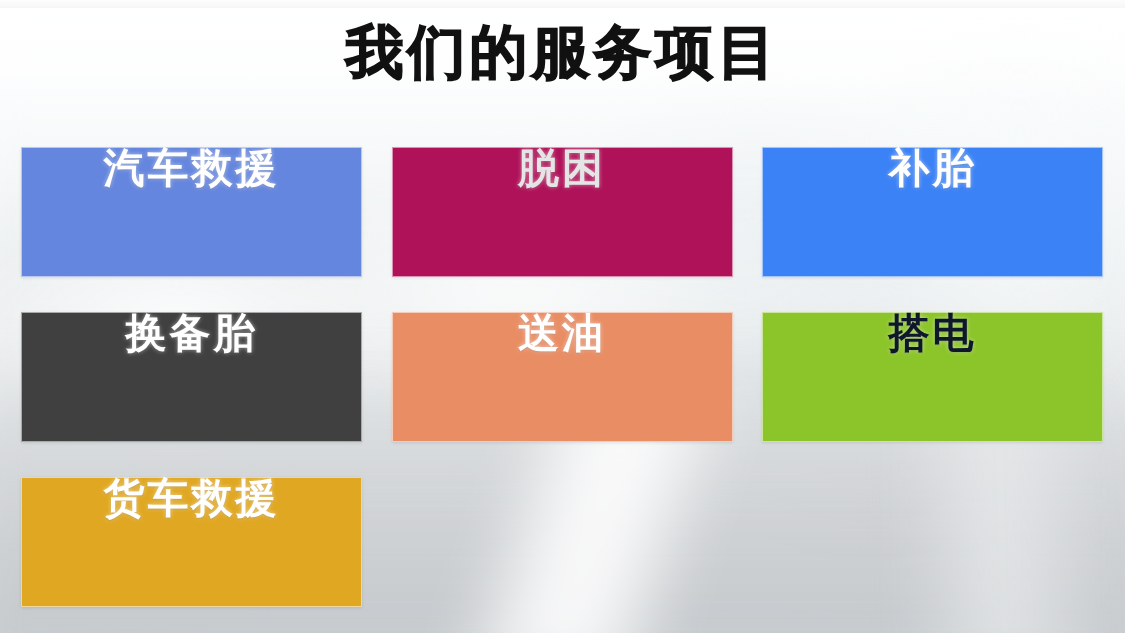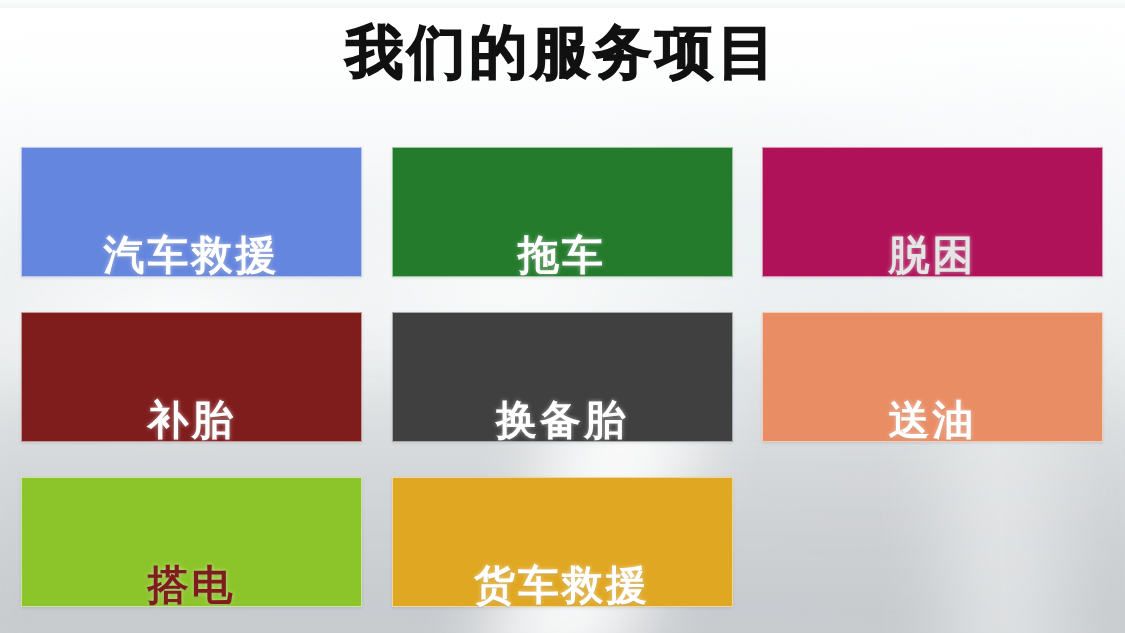--- a/index.html
+++ b/index.html
@@ -103,21 +103,21 @@
     width: 1082px;
     display: grid;
     grid-template-columns: repeat(3, 341px);
     grid-template-rows: repeat(3, 130px);
     column-gap: 29.5px;
     row-gap: 35px;
   }
 
   .tile {
     display: flex;
-    align-items: flex-end;
+    align-items: flex-start;
     justify-content: center;
     border: 1px solid rgba(255,255,255,0.55);
     box-shadow: 0 1px 3px rgba(0,0,0,0.10);
   }
 
   .tile-label {
     font-size: 41px;
     font-weight: 700;
     color: #ffffff;
     letter-spacing: 3px;
@@ -140,36 +140,33 @@
 
 <div id="page">
 
   <h1 id="title">我们的服务项目</h1>
 
   <div id="grid">
 
   <div class="tile" style="background: rgb(101, 134, 222);">
         <span class="tile-label" style="color: rgb(255, 255, 255);">汽车救援</span>
       </div>
-      <div class="tile" style="background: rgb(35, 123, 43);">
-        <span class="tile-label" style="color: rgb(255, 255, 255);">拖车</span>
-      </div>
       <div class="tile" style="background: rgb(175, 18, 89);">
         <span class="tile-label" style="color: #e5e5e5;">脱困</span>
       </div>
-      <div class="tile" style="background: #7f1d1d;">
+      <div class="tile" style="background: #3b82f6;">
         <span class="tile-label" style="color: rgb(255, 255, 255);">补胎</span>
       </div>
       <div class="tile" style="background: #404040;">
         <span class="tile-label" style="color: rgb(255, 255, 255);">换备胎</span>
       </div>
       <div class="tile" style="background: rgb(233, 141, 100);">
         <span class="tile-label" style="color: rgb(255, 255, 255);">送油</span>
       </div>
       <div class="tile" style="background: rgb(140, 197, 41);">
-        <span class="tile-label" style="color: #7f1d1d;">搭电</span>
+        <span class="tile-label" style="color: #0f172a;">搭电</span>
       </div>
       <div class="tile" style="background: rgb(224, 167, 34);">
         <span class="tile-label" style="color: rgb(255, 255, 255);">货车救援</span>
       </div>
     </div>
 
 </div>
 
 </body></html>

